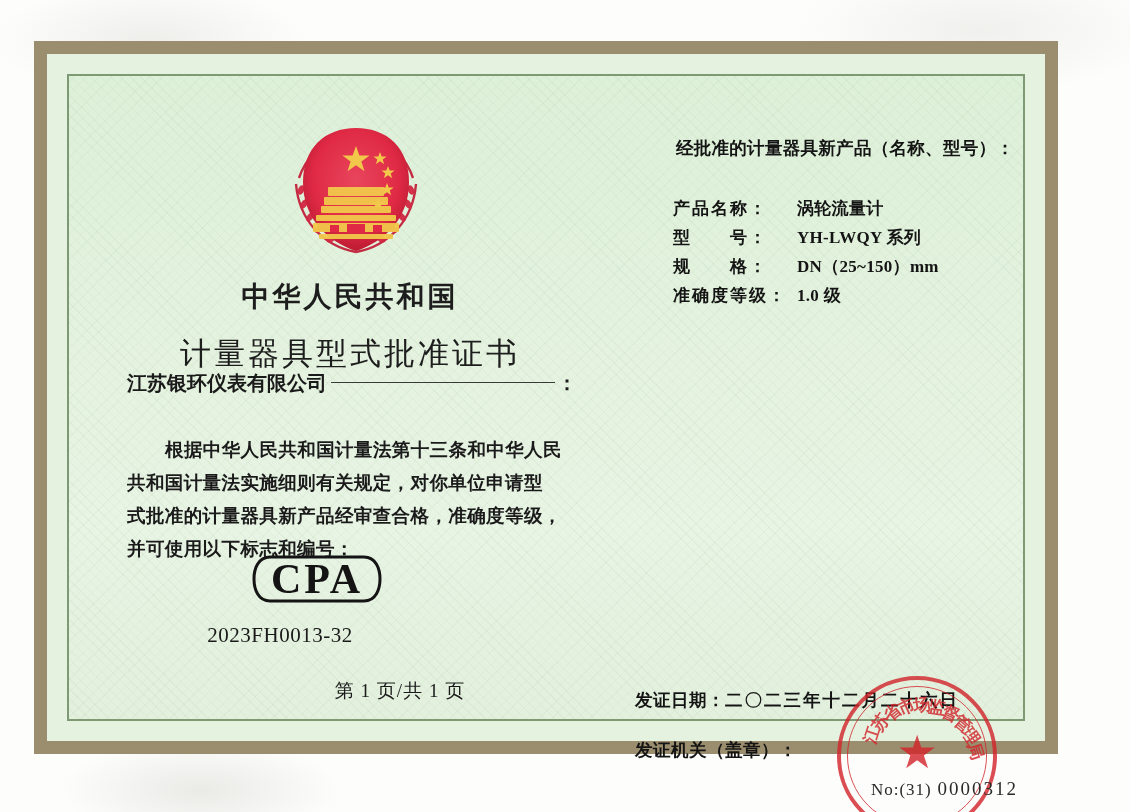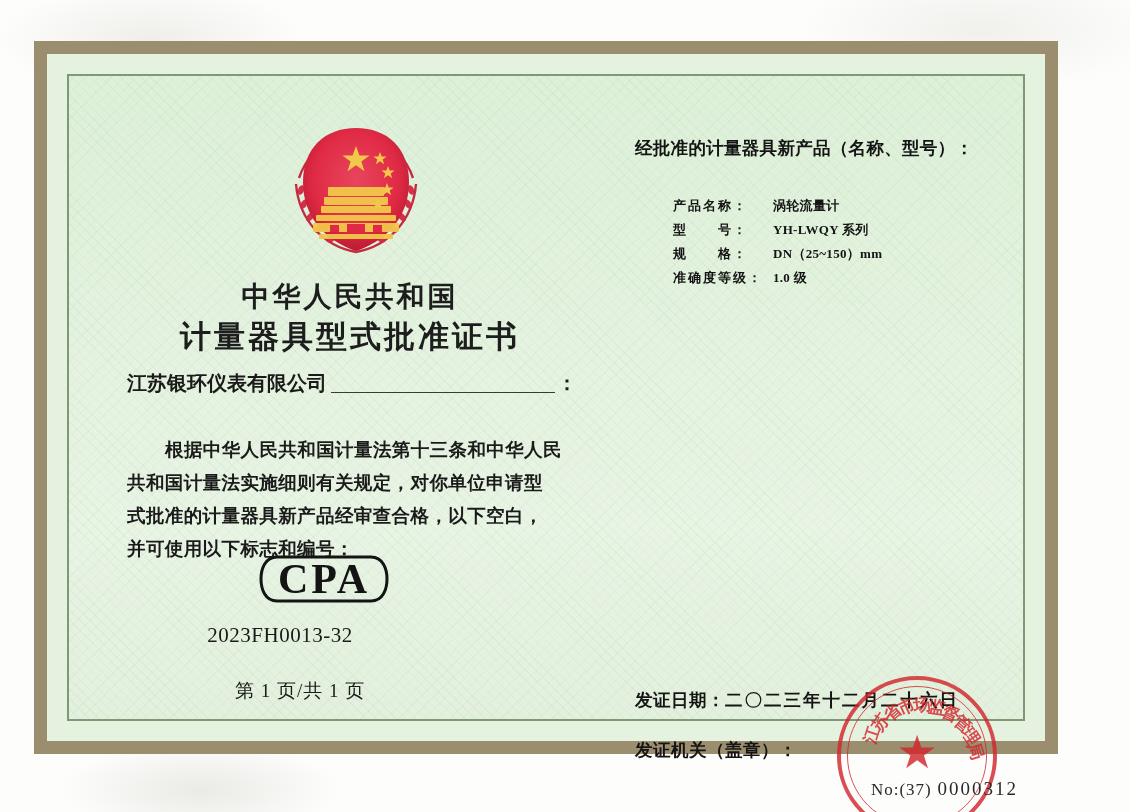--- a/index.html
+++ b/index.html
@@ -92,33 +92,34 @@
     text-align: center;
     color: #1d1d1d;
   }
   #title-line1 {
     font-family: "Liberation Serif", serif;
     font-size: 28px;
     font-weight: bold;
     letter-spacing: 3px;
   }
   #title-line2 {
+    margin-top: 17px;
     font-family: "Liberation Serif", serif;
     font-size: 31px;
-    font-weight: bold;
+    font-weight: normal;
     letter-spacing: 3px;
   }
 
   #company-row {
     position: absolute;
     left: 12px;
     top: 272px;
     width: 450px;
     display: flex;
-    align-items: flex-end;
+    align-items: center;
   }
   #company-name {
     font-size: 20px;
     font-weight: bold;
     color: #1a1a1a;
     white-space: nowrap;
   }
   #company-rule {
     flex: 1;
     border-bottom: 1.5px solid #3a3a3a;
@@ -145,21 +146,21 @@
   #body-text p {
     margin: 0;
   }
   #body-text p.indent {
     text-indent: 38px;
   }
 
   
   #cpa-mark {
     position: absolute;
-    left: 144px;
+    left: 137px;
     top: 453px;
     width: 130px;
     height: 56px;
     text-decoration: underline;
   }
   #cpa-mark .cpa-text {
     position: absolute;
     left: 0; top: 0;
     width: 130px;
     height: 56px;
@@ -181,43 +182,45 @@
     font-size: 21px;
     color: #1a1a1a;
     letter-spacing: .5px;
   }
 
   #page-number {
     position: absolute;
     left: 120px;
     top: 580px;
     width: 330px;
+    text-align: center;
     font-size: 19px;
     color: #1a1a1a;
     letter-spacing: 1px;
   }
 
   
   #right-col {
     position: absolute;
     left: 566px;
     top: 60px;
     width: 420px;
   }
   #approved-heading {
     font-size: 17.5px;
     font-weight: bold;
     color: #141414;
     letter-spacing: .3px;
+    text-align: center;
   }
   #product-table {
     margin-top: 34px;
     margin-left: 38px;
     border-collapse: collapse;
-    font-size: 13px;
+    font-size: 17px;
     color: #141414;
   }
   #product-table td {
     padding: 3px 0;
     vertical-align: baseline;
     font-weight: bold;
   }
   #product-table td.k {
     white-space: nowrap;
     padding-right: 10px;
@@ -406,21 +409,21 @@
 
         <div id="company-row">
           <span id="company-name">江苏银环仪表有限公司</span>
           <span id="company-rule"></span>
           <span id="company-colon">：</span>
         </div>
 
         <div id="body-text">
           <p class="indent">根据中华人民共和国计量法第十三条和中华人民</p>
           <p>共和国计量法实施细则有关规定，对你单位申请型</p>
-          <p>式批准的计量器具新产品经审查合格，以下空白，</p>
+          <p>式批准的计量器具新产品经审查合格，准确度等级，</p>
           <p>并可使用以下标志和编号：</p>
         </div>
 
         <div id="cpa-mark">
           <svg viewBox="0 0 130 56" width="130" height="56" aria-hidden="true">
             <path d="M18 6 C 6 6, 2 18, 2 28 C 2 38, 6 50, 18 50 L 112 50 C 124 50, 128 38, 128 28 C 128 18, 124 6, 112 6 Z" fill="none" stroke="#141414" stroke-width="3"></path>
           </svg>
           <div class="cpa-text">CPA</div>
         </div>
 
@@ -476,16 +479,16 @@
           <span style="transform: rotate(56deg) translate(0,-66px) rotate(0deg);">理</span>
           <span style="transform: rotate(72deg) translate(0,-66px) rotate(0deg);">局</span>
         </div>
         <div id="seal-star">★</div>
       </div>
 
     </div>
   </div>
 
   <div id="footer-serial">
-    <span class="prefix">No:(37)</span>
+    <span class="prefix">No:(31)</span>
     <span class="digits">0000312</span>
   </div>
 </div>
 
 </body></html>

